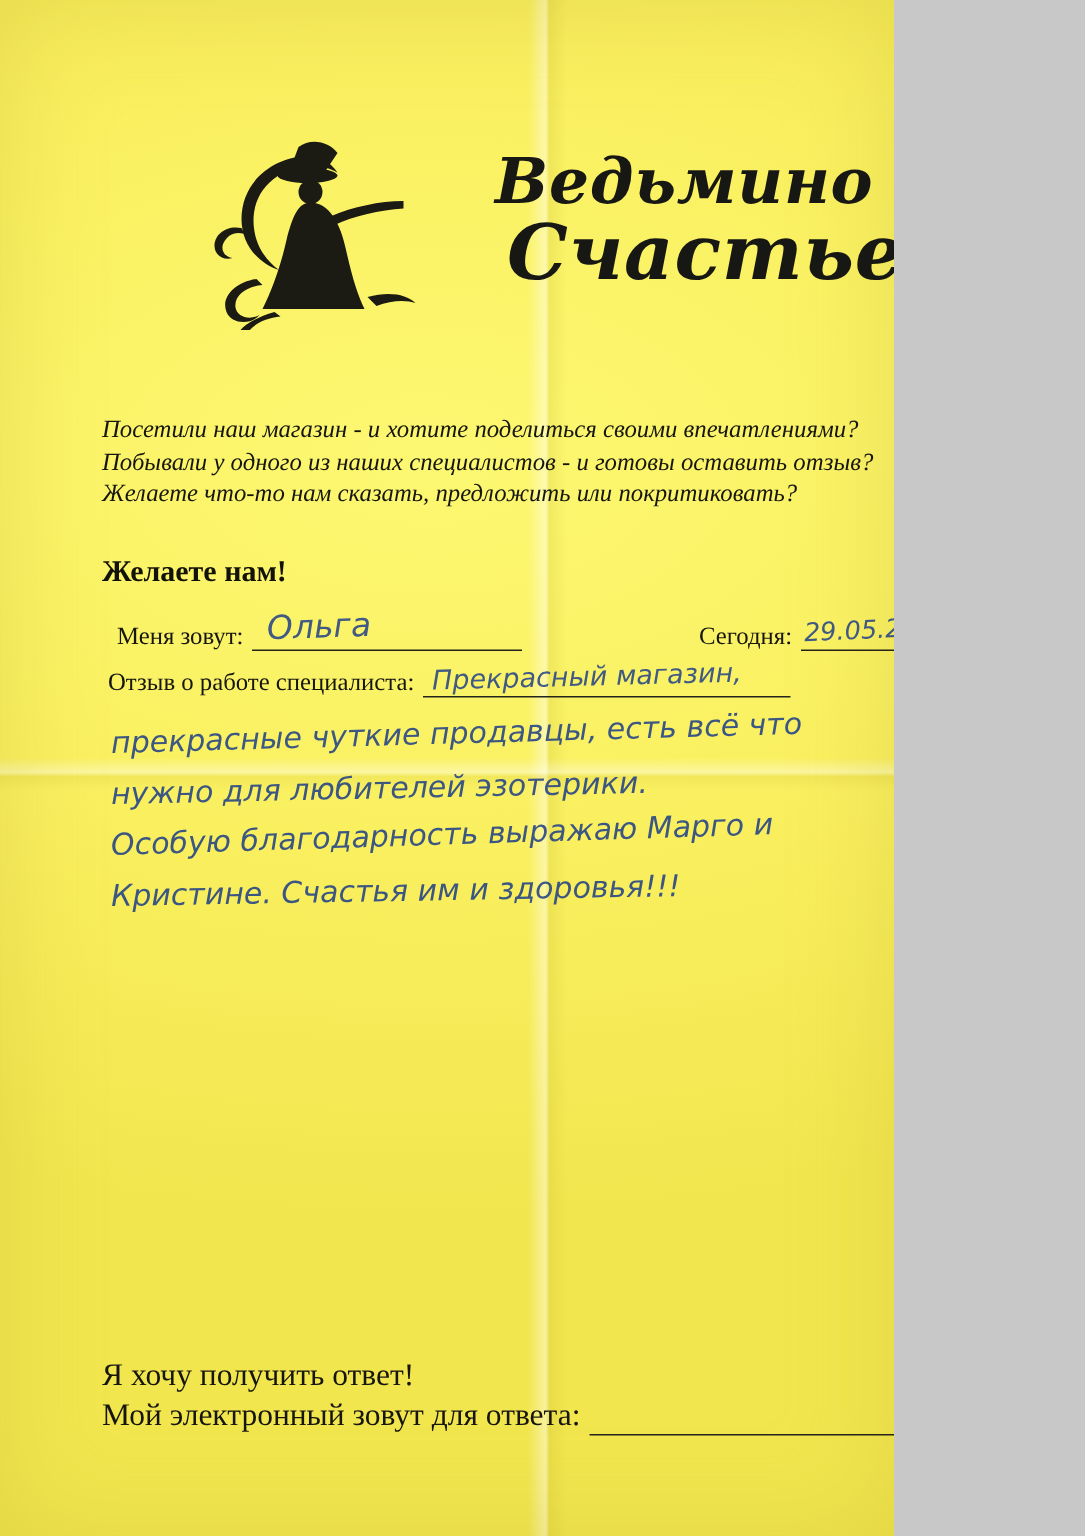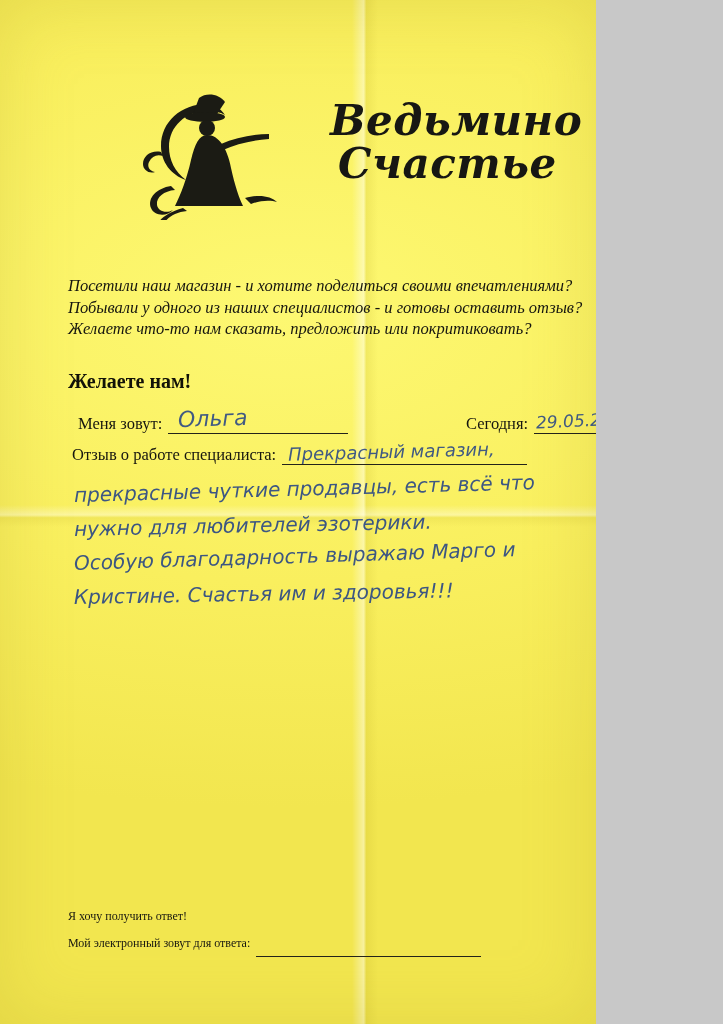--- a/index.html
+++ b/index.html
@@ -66,21 +66,21 @@
     font-family: "DejaVu Serif", serif;
     font-weight: bold;
     font-style: italic;
     line-height: 1.02;
   }
   .logo-line1 {
     font-size: 42px;
     letter-spacing: 0.5px;
   }
   .logo-line2 {
-    font-size: 42px;
+    font-size: 51px;
     letter-spacing: 0.5px;
     padding-left: 8px;
   }
 
   
   .intro {
     position: absolute;
     left: 68px;
     top: 275px;
     width: 600px;
@@ -174,21 +174,21 @@
   .hl3 { transform: rotate(-1.8deg); }
   .hl4 { transform: rotate(-1.0deg); }
 
   
   .footer {
     position: absolute;
     left: 68px;
     top: 903px;
     color: #16160f;
     font-family: "Liberation Serif", serif;
-    font-size: 12px;
+    font-size: 21px;
     line-height: 27px;
     white-space: nowrap;
   }
 </style>
 </head>
 <body>
 
 <div class="page">
 
   <div class="crease-v" style="left:352px;"></div>

